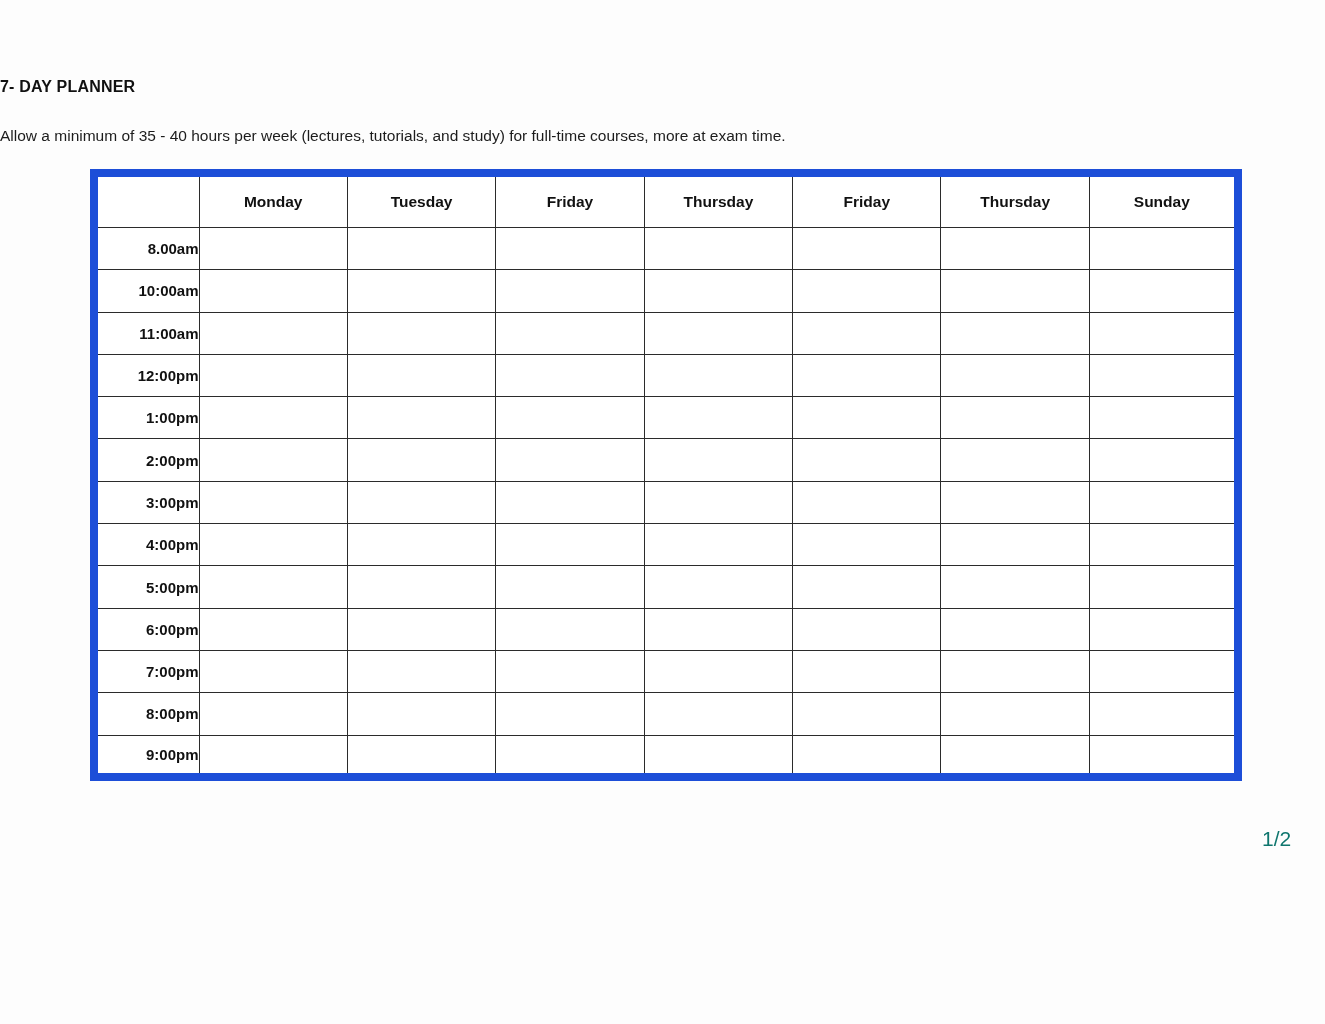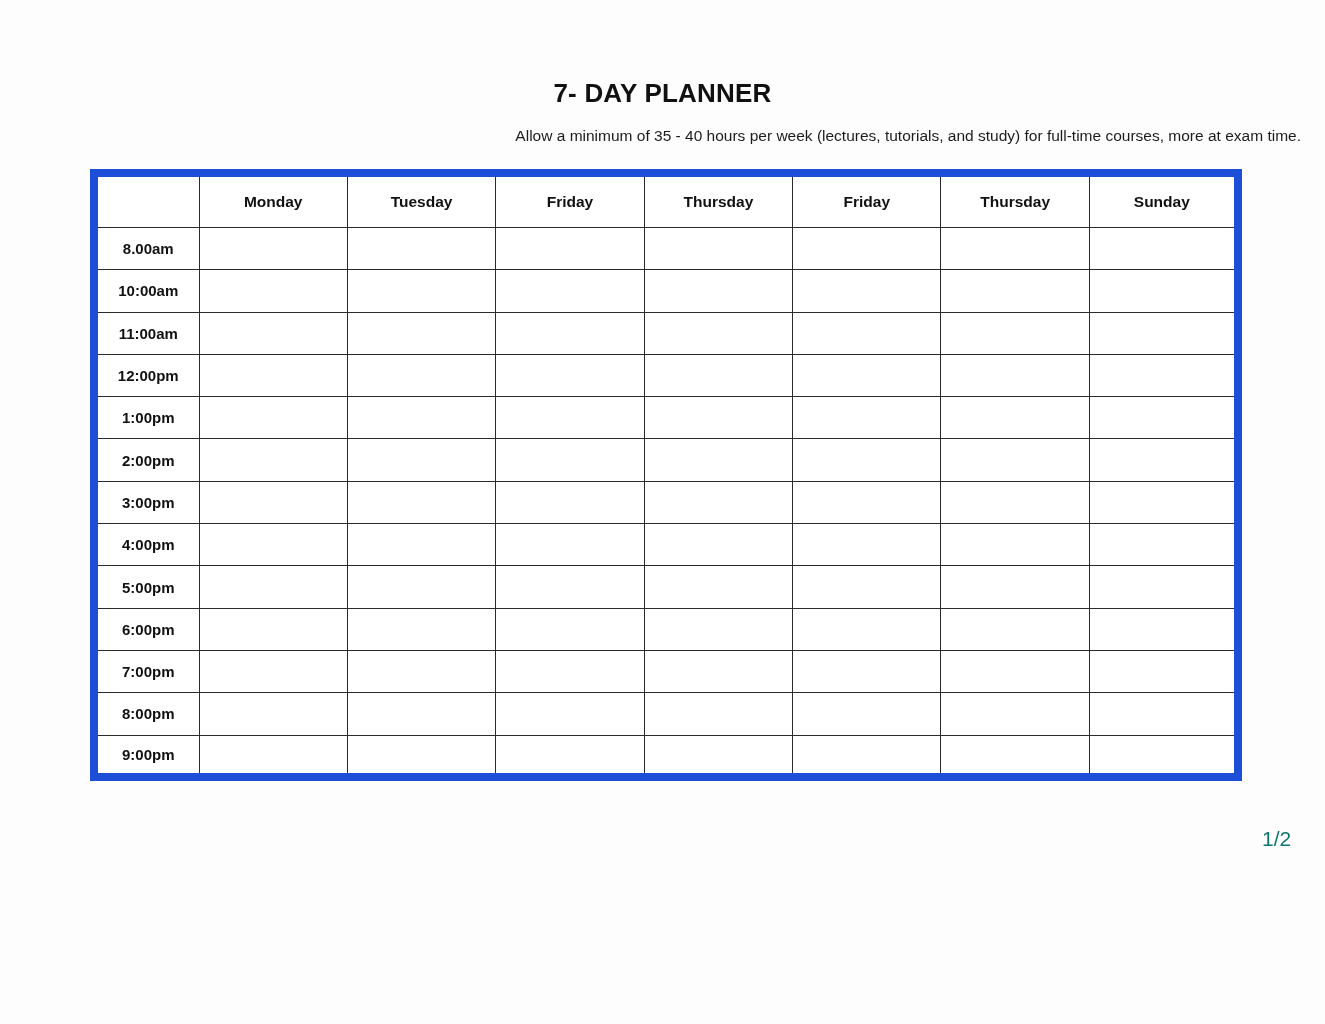--- a/index.html
+++ b/index.html
@@ -20,33 +20,32 @@
     position: absolute;
     inset: 0;
     background: #fdfdfd;
   }
 
   .title {
     position: absolute;
     top: 78px;
     left: 0;
     width: 1325px;
-    text-align: center;
-    font-size: 26px;
+    font-size: 16px;
     font-weight: bold;
     letter-spacing: 0.2px;
     color: #111111;
   }
 
   .subtitle {
     position: absolute;
     top: 127px;
     left: 0;
     width: 1301px;
-    text-align: right;
+    text-align: left;
     font-size: 15.5px;
     font-weight: normal;
     color: #1c1c1c;
   }
 
   .planner-table-wrap {
     position: absolute;
     top: 169px;
     left: 90px;
     width: 1144px;
@@ -80,21 +79,21 @@
   table.planner thead th.corner-cell {
     border-left: 1.6px solid #2b2b2b;
   }
 
   table.planner tbody tr { height: 42.3px; }
 
   table.planner td.time-label {
     font-size: 15px;
     font-weight: bold;
     color: #111111;
-    text-align: center;
+    text-align: right;
     vertical-align: middle;
     white-space: nowrap;
   }
 
   table.planner td.slot {
     background: #ffffff;
   }
 
   
   table.planner {

